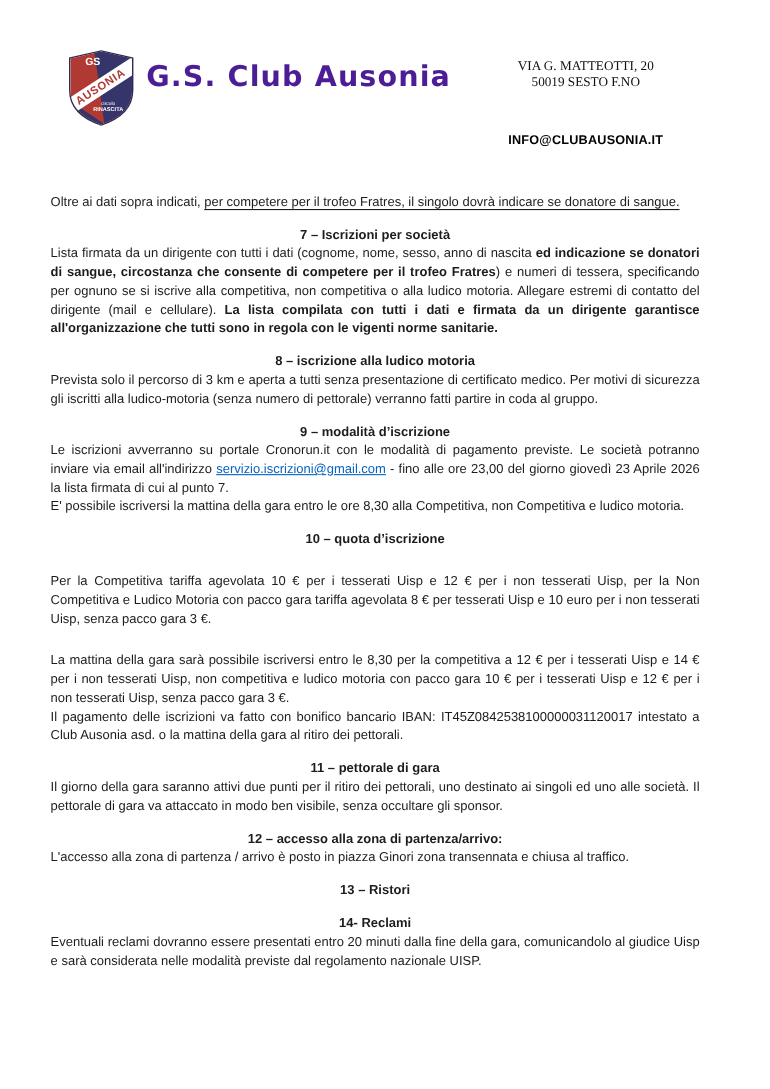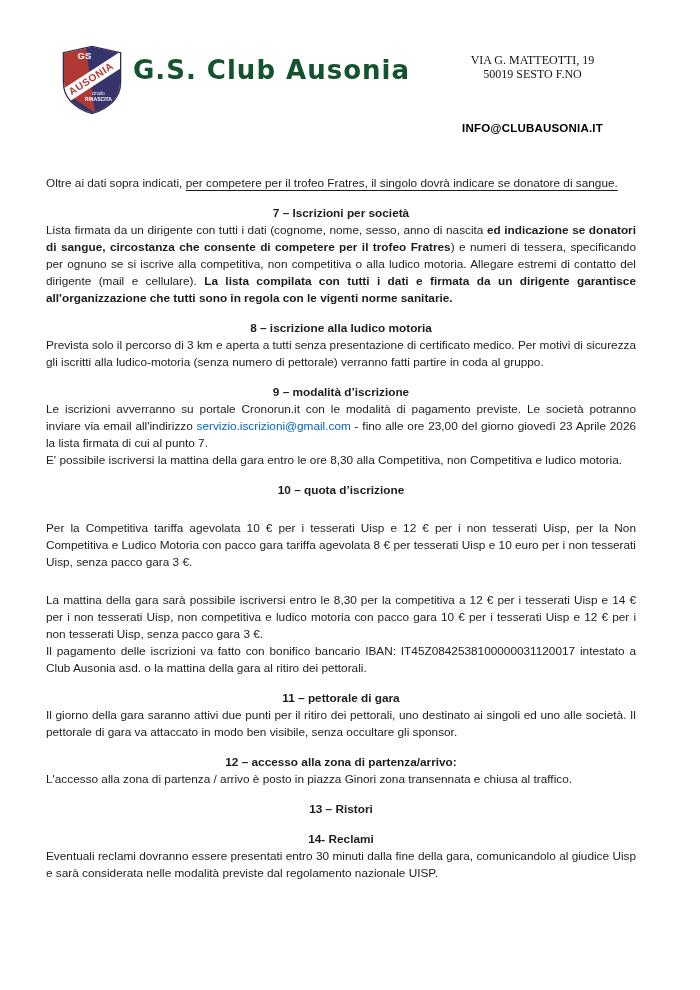--- a/index.html
+++ b/index.html
@@ -8,40 +8,40 @@
   .page {
     position:relative; width:700px; height:990px; margin:0 auto;
     background:#ffffff; color:#1c1c1c; overflow:hidden;
   }
 
   
   .doc-header { position:absolute; top:45px; left:60px; right:55px; height:72px; }
   .logo-wrap { position:absolute; left:0; top:0; width:64px; height:70px; }
   .club-block { position:absolute; left:73px; top:10px; }
   .club-name {
-    font-size:26px; font-weight:bold; color:#14532d; letter-spacing:1px;
+    font-size:26px; font-weight:bold; color:#4c1d95; letter-spacing:1px;
     font-family:"DejaVu Sans","Liberation Sans",sans-serif;
   }
   .club-subtitle { font-size:9.5px; color:#9a9a9a; letter-spacing:0.4px; margin-top:3px; }
   .address { position:absolute; right:5px; top:8px; width:215px; text-align:center; }
   .addr-serif { font-family:"Liberation Serif", serif; font-size:12px; line-height:14px; color:#111; }
   .addr-mail { font-size:11.5px; font-weight:bold; line-height:15px; color:#000; letter-spacing:0.2px;margin-top:40px; }
 
   
   .doc-body {
     position:absolute; top:175px; left:46px; width:590px;
     font-size:11.8px; line-height:17px; color:#1c1c1c;
   }
   .para { text-align:justify; }
   .heading { font-size:11.8px; font-weight:bold; line-height:17px; text-align:center; }
   .block { margin-bottom:13px; }
   .gap-sm { margin-top:21px; }
   .u { text-decoration:underline; text-underline-offset:2.5px; }
   b { font-weight:bold; }
-  a.mail-link { color:#0563c1; cursor:pointer; }
+  a.mail-link { color:#0563c1; text-decoration:underline; cursor:pointer; }
 
   
   .logo-wrap svg { display:block; width:100%; height:100%; }
 </style>
 </head>
 <body>
 
 <div class="page">
 
   <header class="doc-header">
@@ -69,21 +69,21 @@
           <text x="60" y="88" text-anchor="middle" font-family="Liberation Sans, sans-serif" font-size="8" font-weight="bold" fill="#ffffff">RINASCITA</text>
         </g>
       </svg>
     </div>
 
     <div class="club-block">
       <div class="club-name">G.S. Club Ausonia</div>
     </div>
 
     <div class="address">
-      <div class="addr-serif">VIA G. MATTEOTTI, 19</div>
+      <div class="addr-serif">VIA G. MATTEOTTI, 20</div>
       <div class="addr-serif">50019 SESTO F.NO</div>
       <div class="addr-mail">INFO@CLUBAUSONIA.IT</div>
     </div>
   </header>
 
   <main class="doc-body">
 
     <p class="para block"><span>Oltre ai dati sopra indicati, </span><span class="u">per competere per il trofeo Fratres, il singolo dovrà indicare se donatore di sangue.</span></p>
 
     <section class="block">
@@ -118,17 +118,17 @@
       <h2 class="heading">12 – accesso alla zona di partenza/arrivo:</h2>
       <p class="para">L'accesso alla zona di  partenza / arrivo è posto in piazza Ginori zona transennata e chiusa al traffico.</p>
     </section>
 
     <section class="block">
       <h2 class="heading">13 – Ristori</h2>
     </section>
 
     <section class="block">
       <h2 class="heading">14- Reclami</h2>
-      <p class="para">Eventuali reclami dovranno essere presentati entro 30 minuti dalla fine della gara, comunicandolo al giudice Uisp e sarà considerata nelle modalità previste dal regolamento nazionale UISP.</p>
+      <p class="para">Eventuali reclami dovranno essere presentati entro 20 minuti dalla fine della gara, comunicandolo al giudice Uisp e sarà considerata nelle modalità previste dal regolamento nazionale UISP.</p>
     </section>
 
   </main>
 </div>
 
 </body></html>

